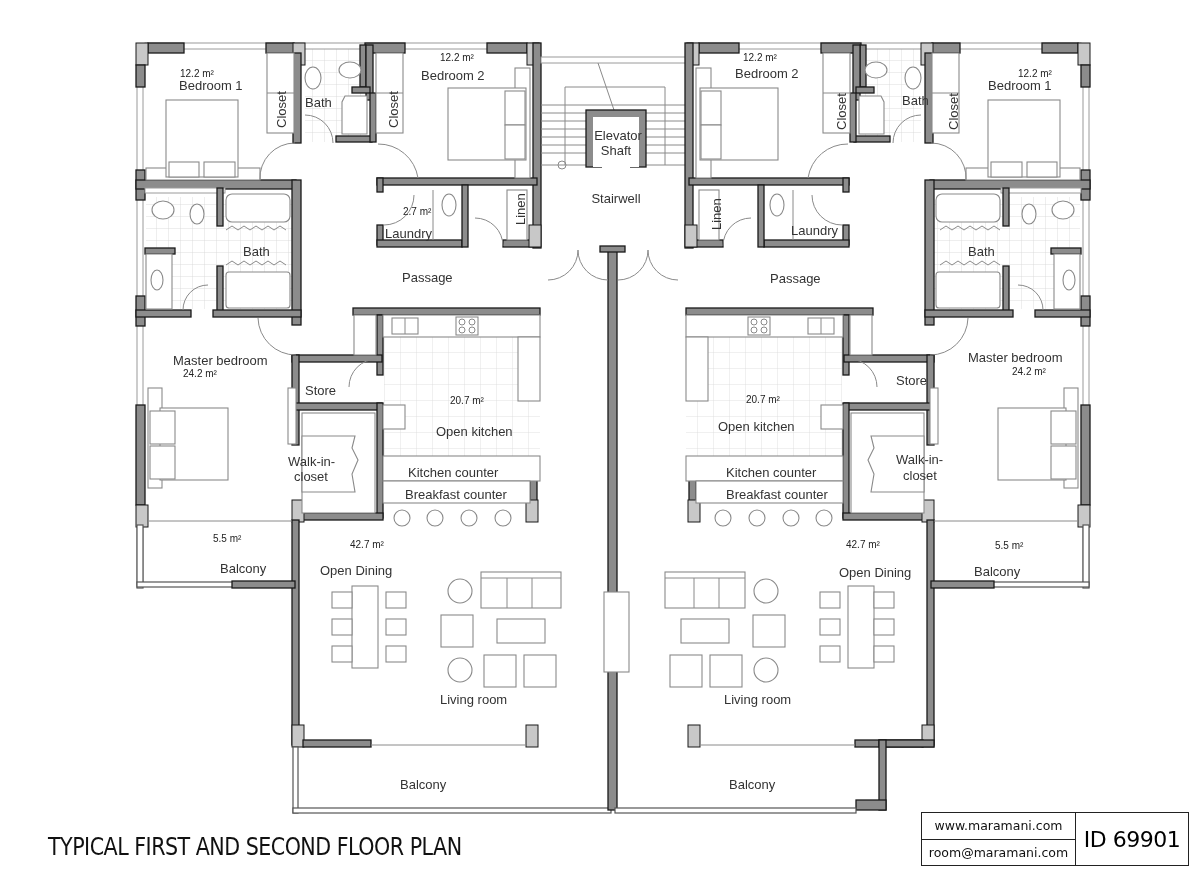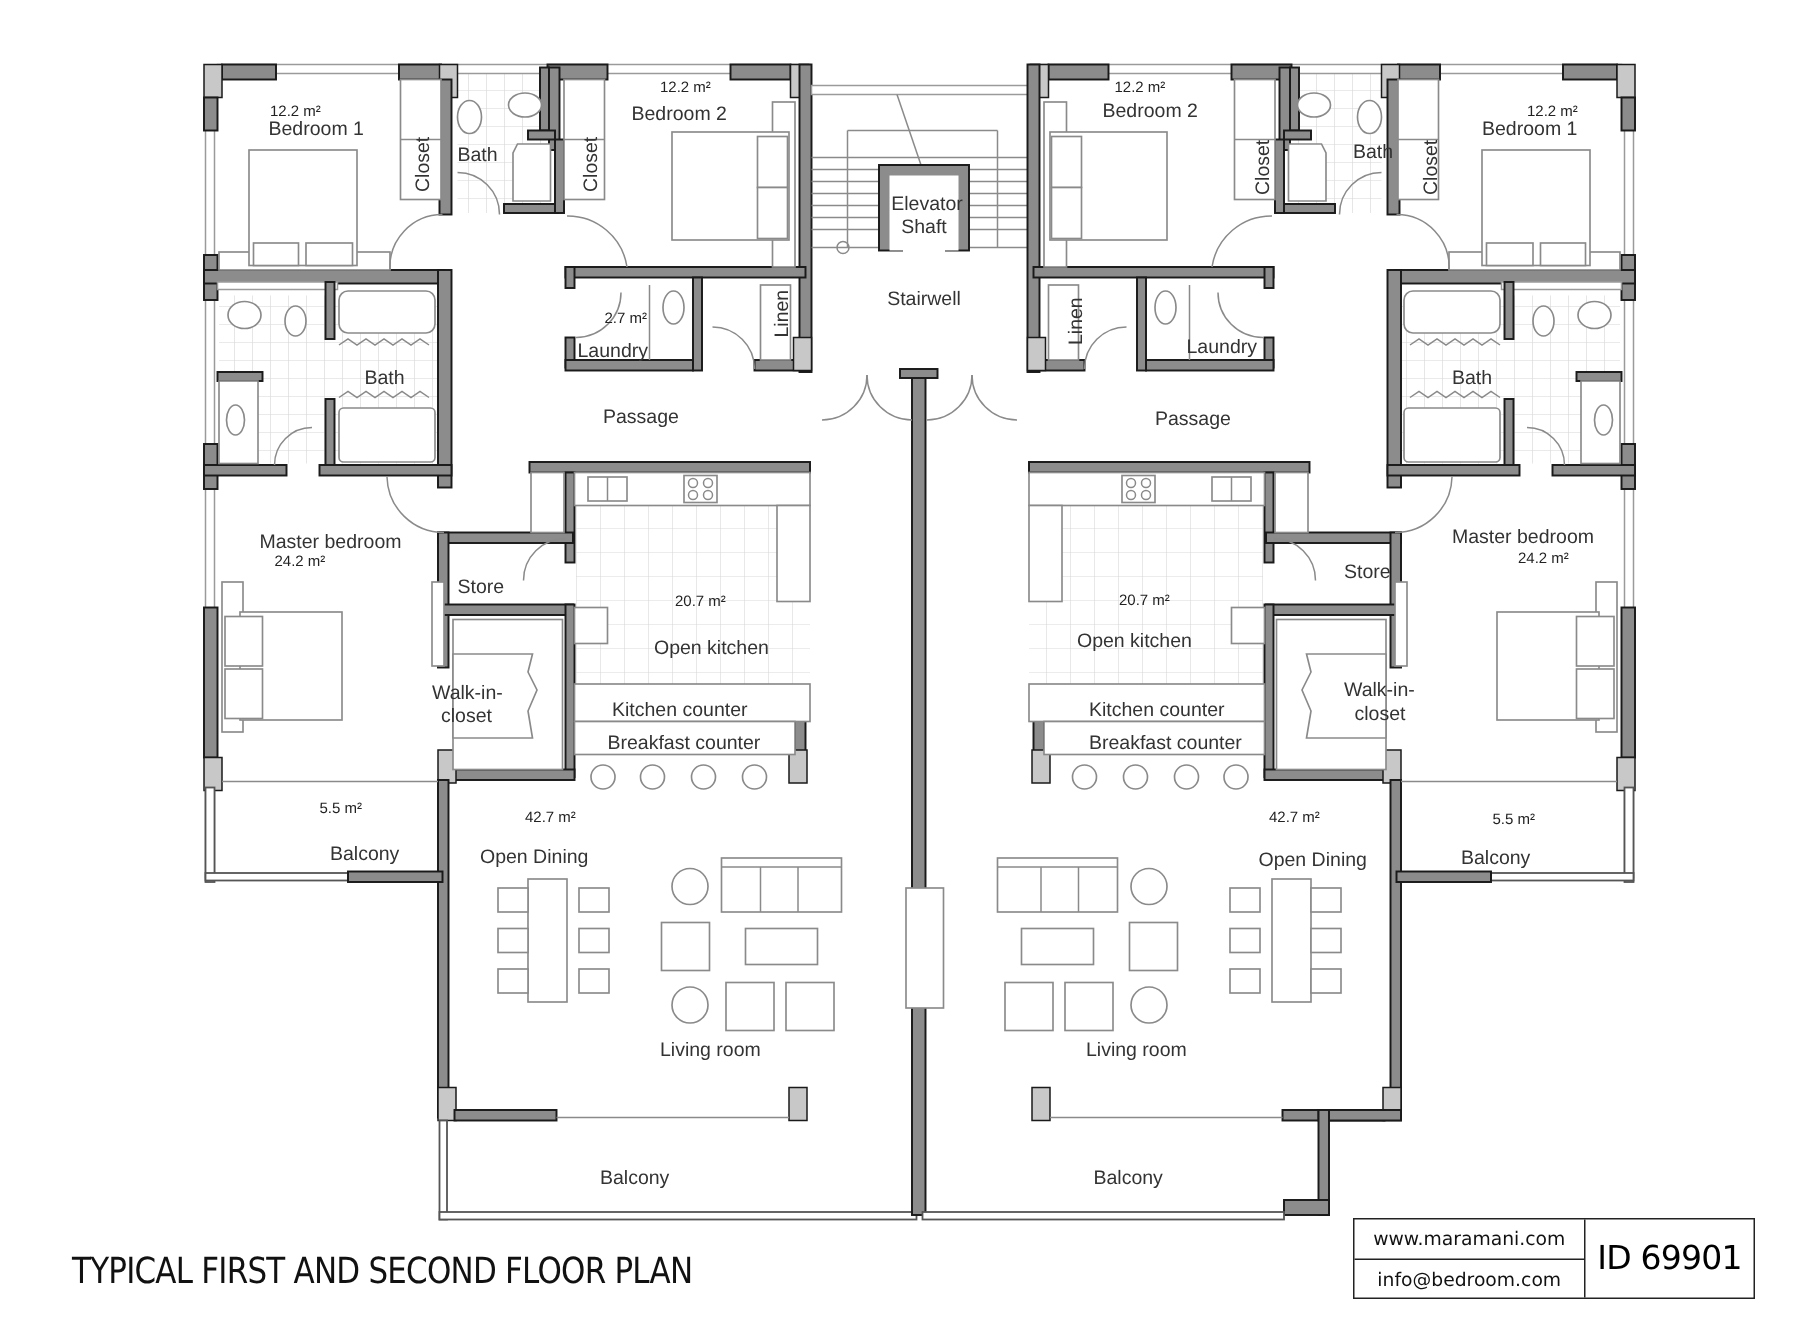--- a/index.html
+++ b/index.html
@@ -10,21 +10,21 @@
   .win { fill: #ffffff; stroke: #9a9a9a; stroke-width: 1; }
   .thin { fill: none; stroke: #8a8a8a; stroke-width: 1; }
   .furn { fill: #ffffff; stroke: #8a8a8a; stroke-width: 1.1; }
   .door { fill: none; stroke: #8a8a8a; stroke-width: 1; }
   .rail { fill: #ffffff; stroke: #555; stroke-width: 1.2; }
   .lbl { font-family: "Liberation Sans", sans-serif; font-size: 13px; fill: #333333; }
   .area { font-family: "Liberation Sans", sans-serif; font-size: 10px; fill: #222222; }
   .vlbl { font-family: "Liberation Sans", sans-serif; font-size: 13px; fill: #333333; }
 
   #title { position: absolute; left: 48px; top: 833px; font-family: "DejaVu Sans", sans-serif; font-size: 24px; color: #111; letter-spacing: -0.6px; transform: scaleX(0.86); transform-origin: left top; white-space: nowrap; }
-  #stamp { position: absolute; left: 902px; top: 812px; width: 266px; height: 52px; border: 1.3px solid #222; display: flex; background: #fff; }
+  #stamp { position: absolute; left: 921px; top: 812px; width: 266px; height: 52px; border: 1.3px solid #222; display: flex; background: #fff; }
   #stamp .links { width: 153px; border-right: 1.3px solid #222; display: flex; flex-direction: column; }
   #stamp .links div { flex: 1; display: flex; align-items: center; justify-content: center; font-family: "DejaVu Sans", sans-serif; font-size: 12.5px; color: #111; }
   #stamp .links div:first-child { border-bottom: 1.3px solid #222; }
   #stamp .id { flex: 1; display: flex; align-items: center; justify-content: center; font-family: "DejaVu Sans", sans-serif; font-size: 22px; color: #000000; letter-spacing: -0.5px; }
 </style>
 </head>
 <body>
 
 <svg id="plan" viewBox="0 0 1200 892" xmlns="http://www.w3.org/2000/svg">
   <defs>
@@ -456,16 +456,16 @@
     <text class="lbl" x="724" y="704">Living room</text>
     <text class="lbl" x="729" y="789">Balcony</text>
   </g>
 </svg>
 
 <div id="title">TYPICAL FIRST AND SECOND FLOOR PLAN</div>
 
 <div id="stamp">
   <div class="links">
     <div>www.maramani.com</div>
-    <div>info@bedroom.com</div>
+    <div>room@maramani.com</div>
   </div>
   <div class="id">ID 69901</div>
 </div>
 
 </body></html>

